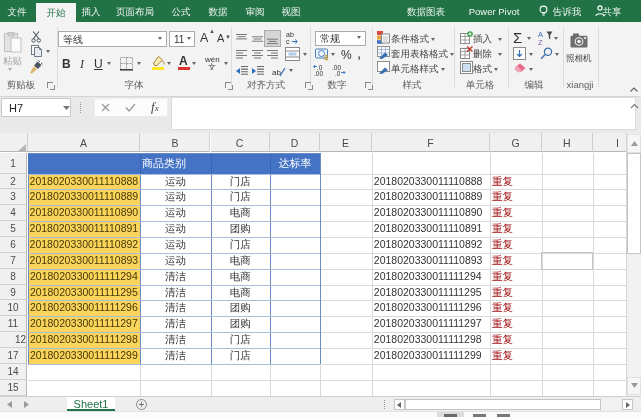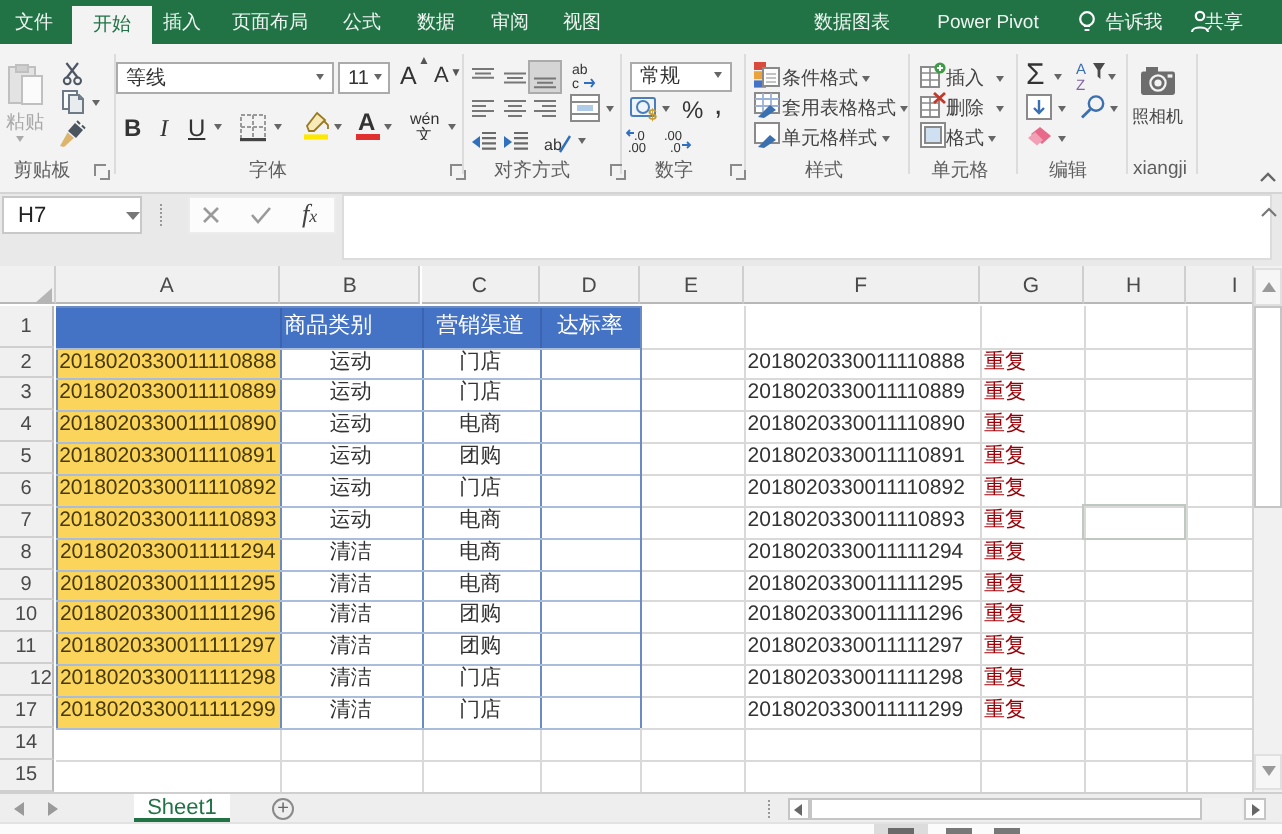--- a/index.html
+++ b/index.html
@@ -337,21 +337,20 @@
 <div class="gl" style="left:27.5px;top:151.52px;width:598.0px;height:1px;"></div>
 <div class="gl" style="left:27.5px;top:167.38px;width:598.0px;height:1px;"></div>
 <div class="gl" style="left:27.5px;top:183.24px;width:598.0px;height:1px;"></div>
 <div class="gl" style="left:27.5px;top:199.10px;width:598.0px;height:1px;"></div>
 <div class="gl" style="left:27.5px;top:214.96px;width:598.0px;height:1px;"></div>
 <div class="gl" style="left:27.5px;top:230.82px;width:598.0px;height:1px;"></div>
 <div class="gl" style="left:27.5px;top:246.68px;width:598.0px;height:1px;"></div>
 <div class="gl" style="left:27.5px;top:262.54px;width:598.0px;height:1px;"></div>
 <div class="abs" style="left:27.5px;top:19.5px;width:292.8px;height:21.0px;background:#4472c4;"></div>
 <div class="cell" style="left:129px;top:19.5px;width:70.2px;height:21.0px;line-height:21.0px;text-align:center;color:#fff;font-size:11px;">商品类别</div>
-<div class="cell" style="left:210.5px;top:19.5px;width:59.3px;height:21.0px;line-height:21.0px;text-align:center;color:#fff;font-size:11px;">营销渠道</div>
 <div class="cell" style="left:269.8px;top:19.5px;width:50.5px;height:21.0px;line-height:21.0px;text-align:center;color:#fff;font-size:11px;">达标率</div>
 <div class="abs" style="left:27.5px;top:40.50px;width:112.8px;height:15.86px;background:#fbd45c;"></div>
 <div class="cell" style="left:27.5px;top:40.50px;width:112.8px;height:15.86px;line-height:15.86px;text-align:center;color:#463907;">2018020330011110888</div>
 <div class="cell" style="left:140.3px;top:40.50px;width:70.2px;height:15.86px;line-height:15.86px;text-align:center;color:#333;">运动</div>
 <div class="cell" style="left:210.5px;top:40.50px;width:59.3px;height:15.86px;line-height:15.86px;text-align:center;color:#333;">门店</div>
 <div class="cell" style="left:373.8px;top:40.50px;width:118.2px;height:15.86px;line-height:15.86px;color:#333;">2018020330011110888</div>
 <div class="cell" style="left:492.0px;top:40.50px;width:52.0px;height:15.86px;line-height:15.86px;color:#9c0006;">重复</div>
 <div class="abs" style="left:27.5px;top:56.36px;width:112.8px;height:15.86px;background:#fbd45c;"></div>
 <div class="cell" style="left:27.5px;top:56.36px;width:112.8px;height:15.86px;line-height:15.86px;text-align:center;color:#463907;">2018020330011110889</div>
 <div class="cell" style="left:140.3px;top:56.36px;width:70.2px;height:15.86px;line-height:15.86px;text-align:center;color:#333;">运动</div>

